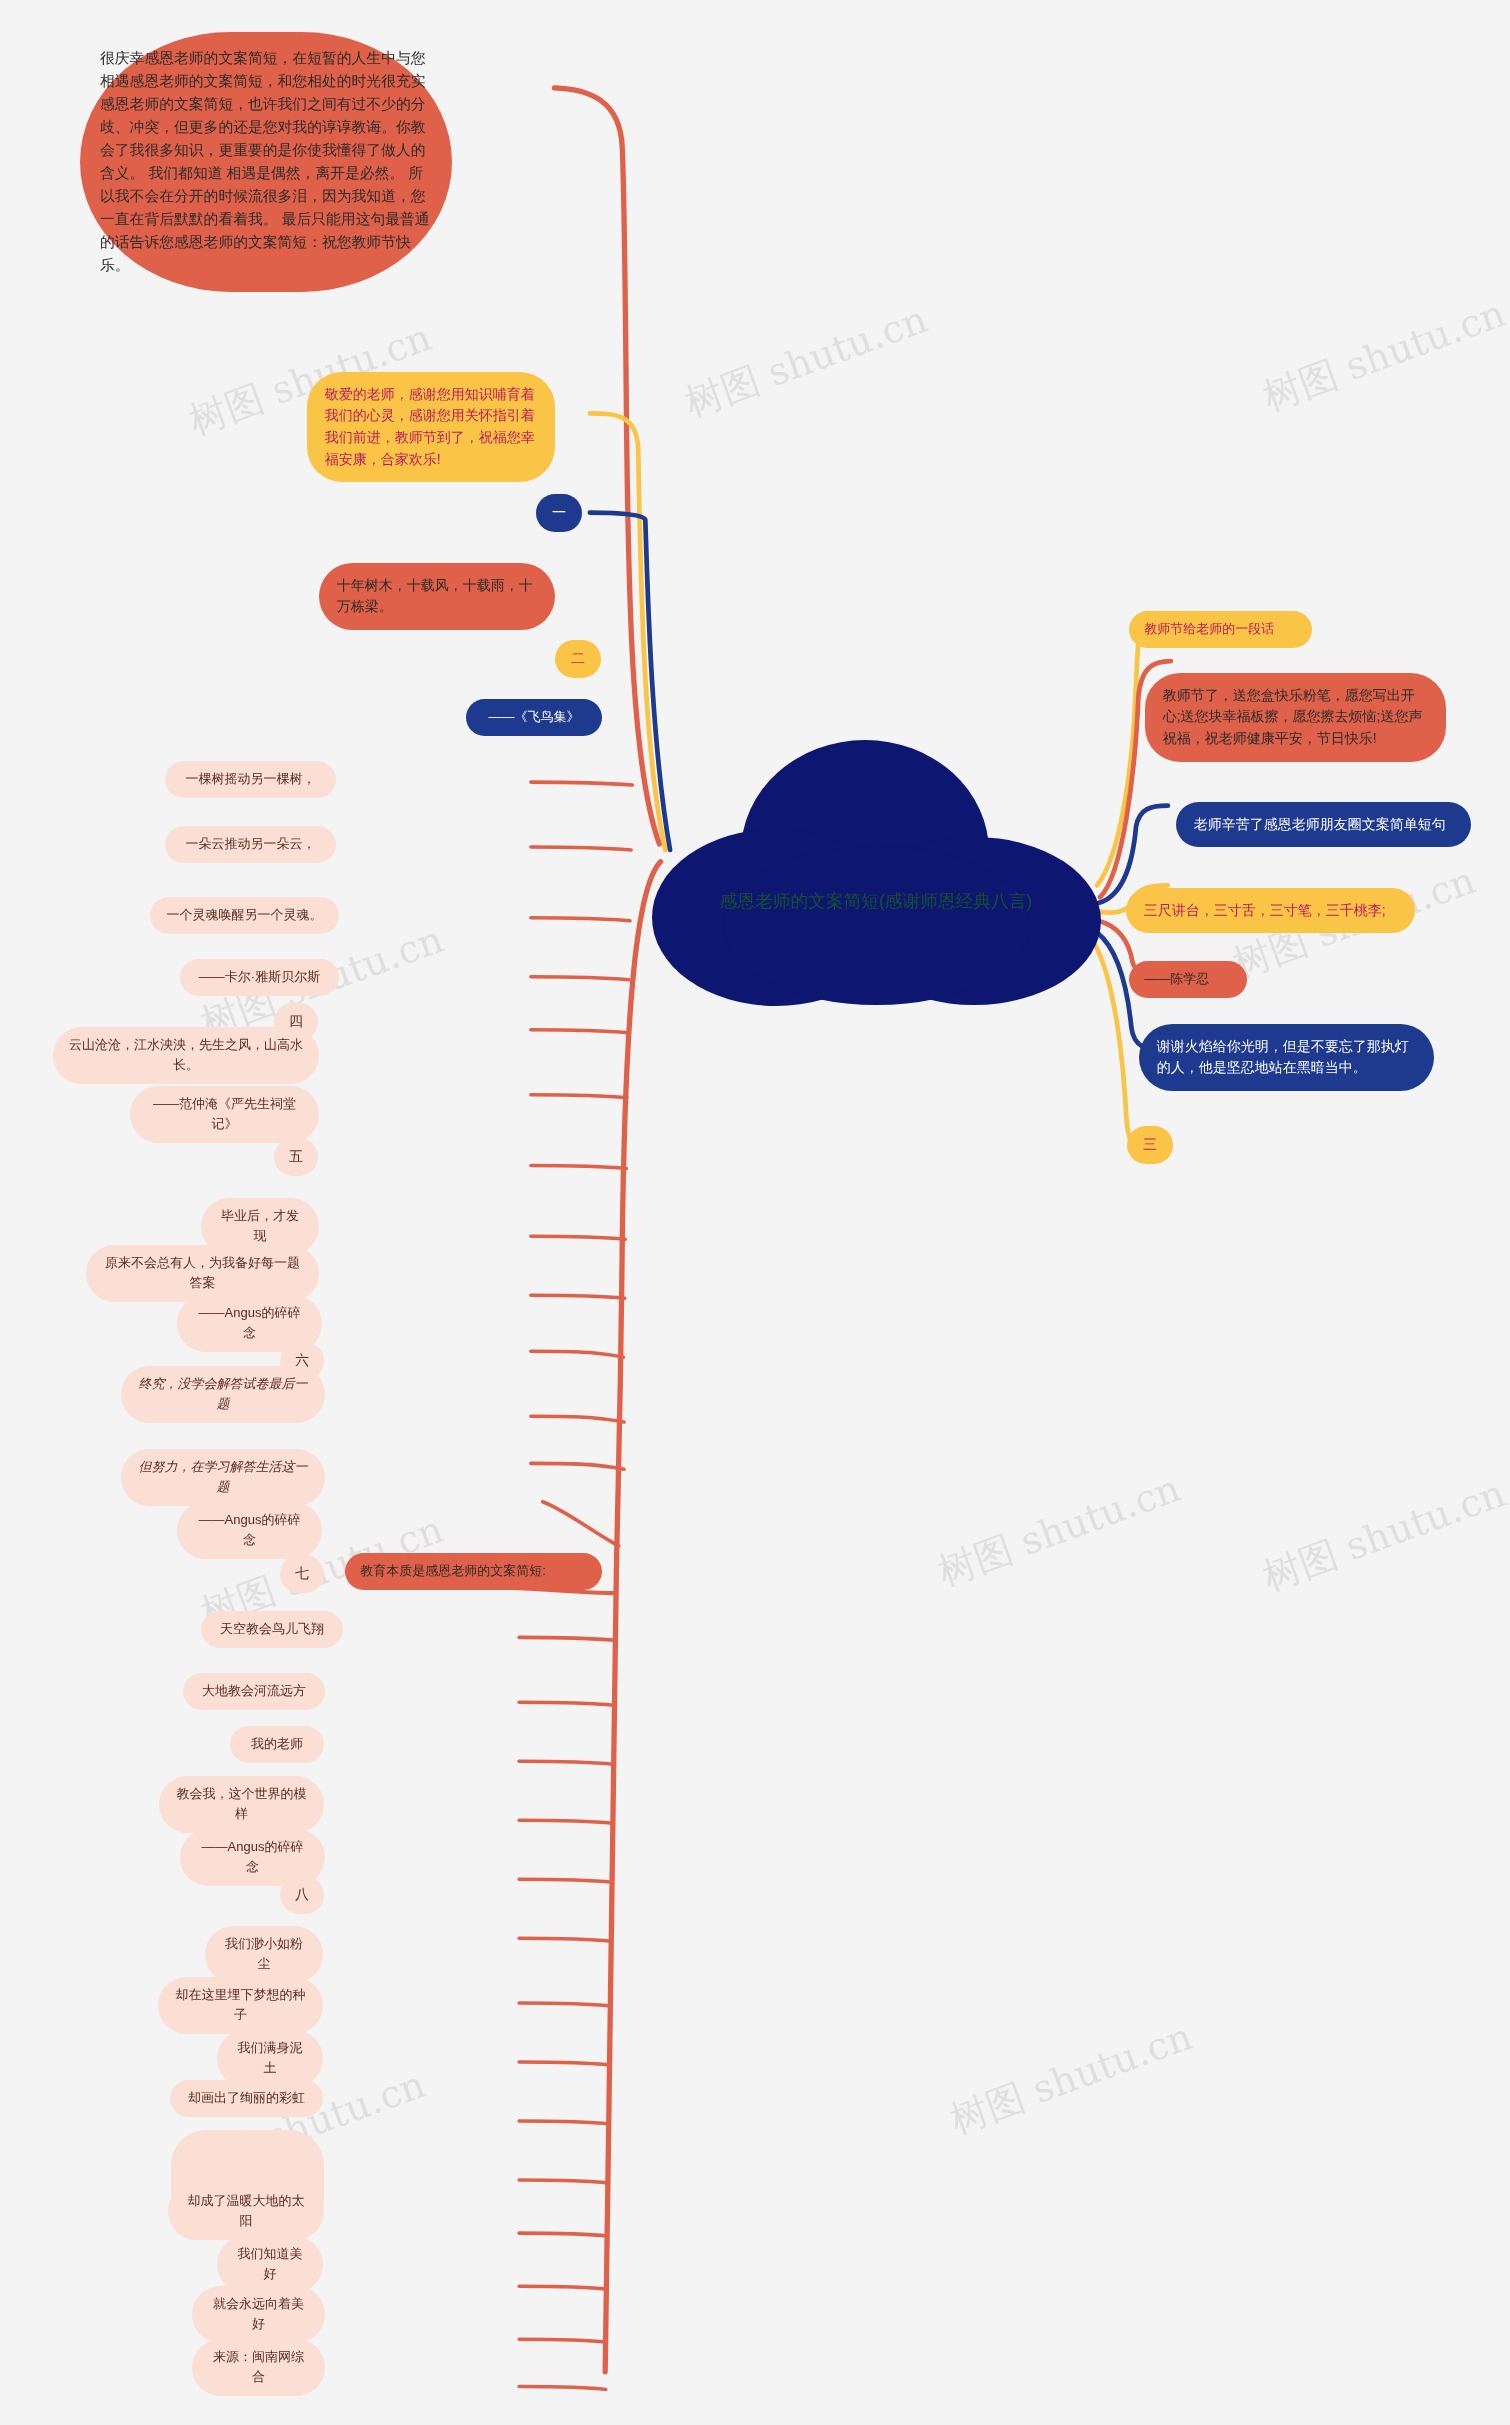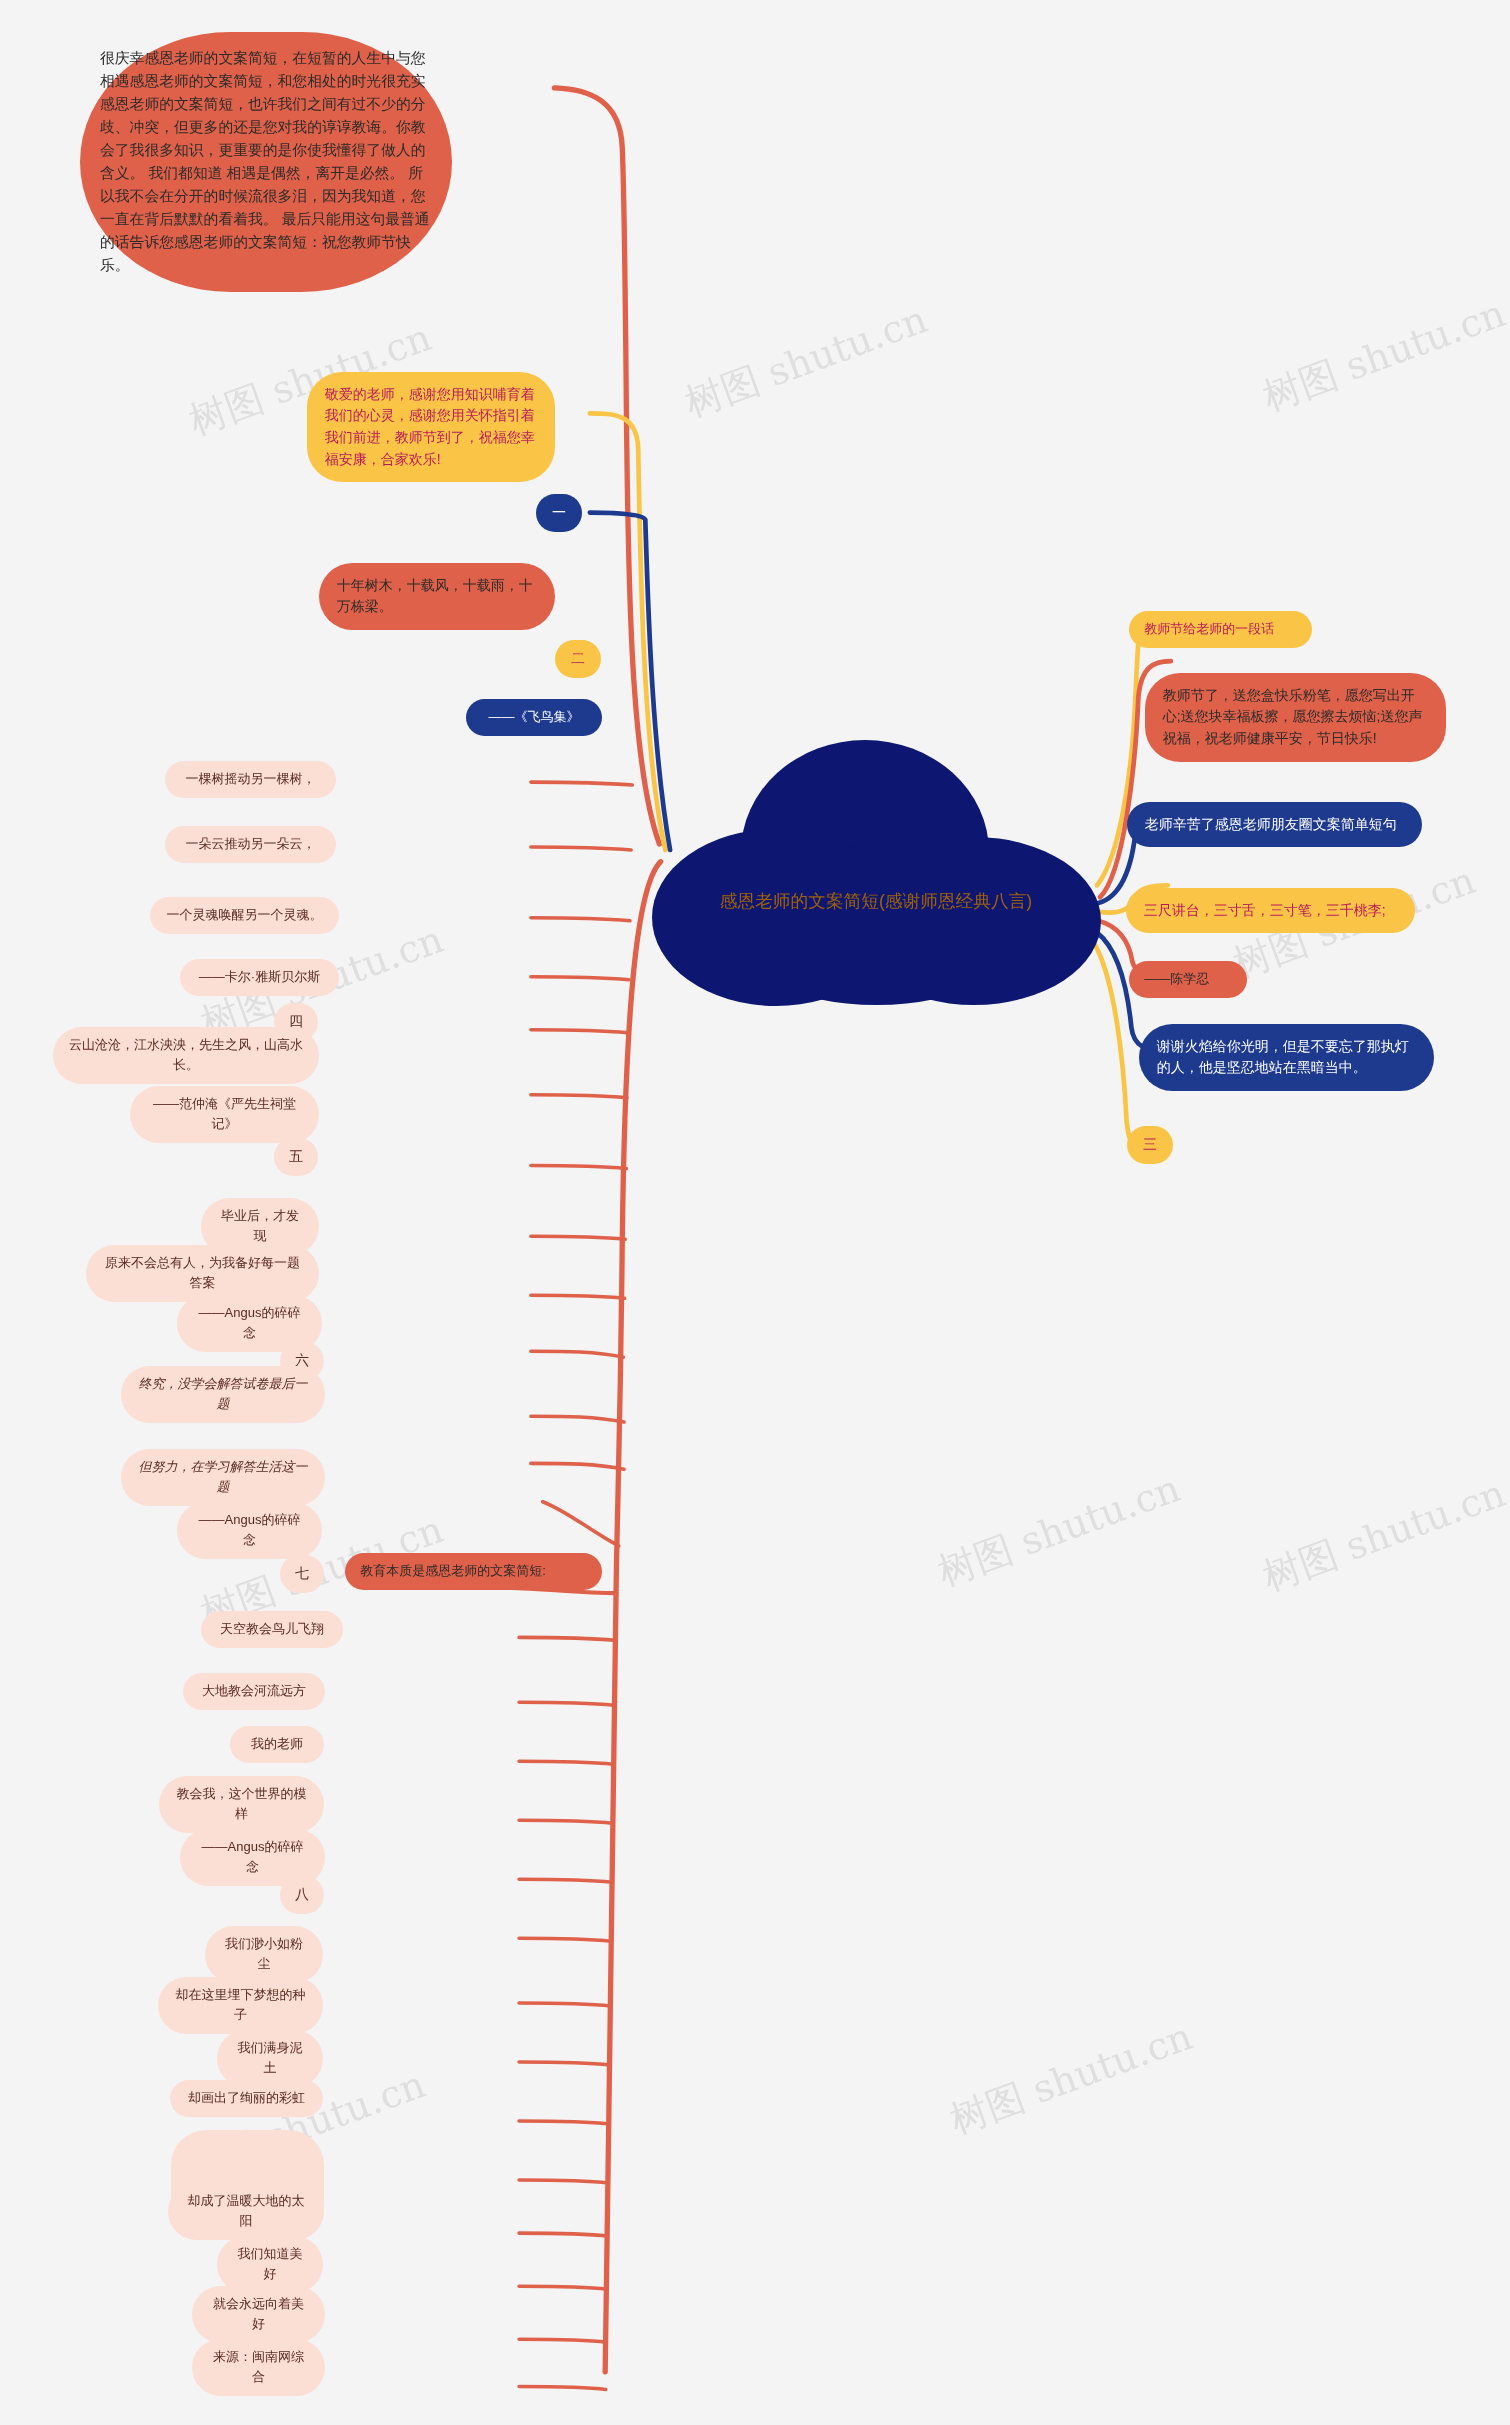--- a/index.html
+++ b/index.html
@@ -40,21 +40,21 @@
     left:652px;top:740px;
     width:448px;height:266px;
   }
   #cloud .lobe{position:absolute;background:#0d1670;border-radius:50%;}
   #cloud .l1{left:89px;top:0;width:248px;height:224px;}
   #cloud .l2{left:0;top:89px;width:248px;height:177px;}
   #cloud .l3{left:195px;top:97px;width:254px;height:168px;}
   #cloud .l4{left:71px;top:106px;width:307px;height:159px;}
   #cloud .title{
     position:absolute;left:0;top:148px;width:448px;
-    text-align:center;color:#a16207;font-size:17.7px;line-height:1.5;
+    text-align:center;color:#14532d;font-size:17.7px;line-height:1.5;
     z-index:5;
   }
 
   
   .wm{
     position:absolute;
     color:rgba(120,120,120,0.17);
     font-size:38px;
     font-family:"DejaVu Serif","Liberation Serif",serif;
     transform:rotate(-20deg);
@@ -296,21 +296,21 @@
   </div>
 
   <div class="node c-yellow pad-sm" style="left:1129px;top:611px;width:183px;">
     <span>教师节给老师的一段话</span>
   </div>
 
   <div class="node c-red pad-md" style="left:1145px;top:673px;width:301px;">
     <span>教师节了，送您盒快乐粉笔，愿您写出开心;送您块幸福板擦，愿您擦去烦恼;送您声祝福，祝老师健康平安，节日快乐!</span>
   </div>
 
-  <div class="node c-blue pad-md" style="left:1127px;top:802px;width:295px;">
+  <div class="node c-blue pad-md" style="left:1176px;top:802px;width:295px;">
     <span>老师辛苦了感恩老师朋友圈文案简单短句</span>
   </div>
 
   <div class="node c-yellow pad-md" style="left:1126px;top:888px;width:289px;">
     <span>三尺讲台，三寸舌，三寸笔，三千桃李;</span>
   </div>
 
   <div class="node c-red pad-sm" style="left:1129px;top:961px;width:118px;">
     <span>——陈学忍</span>
   </div>

